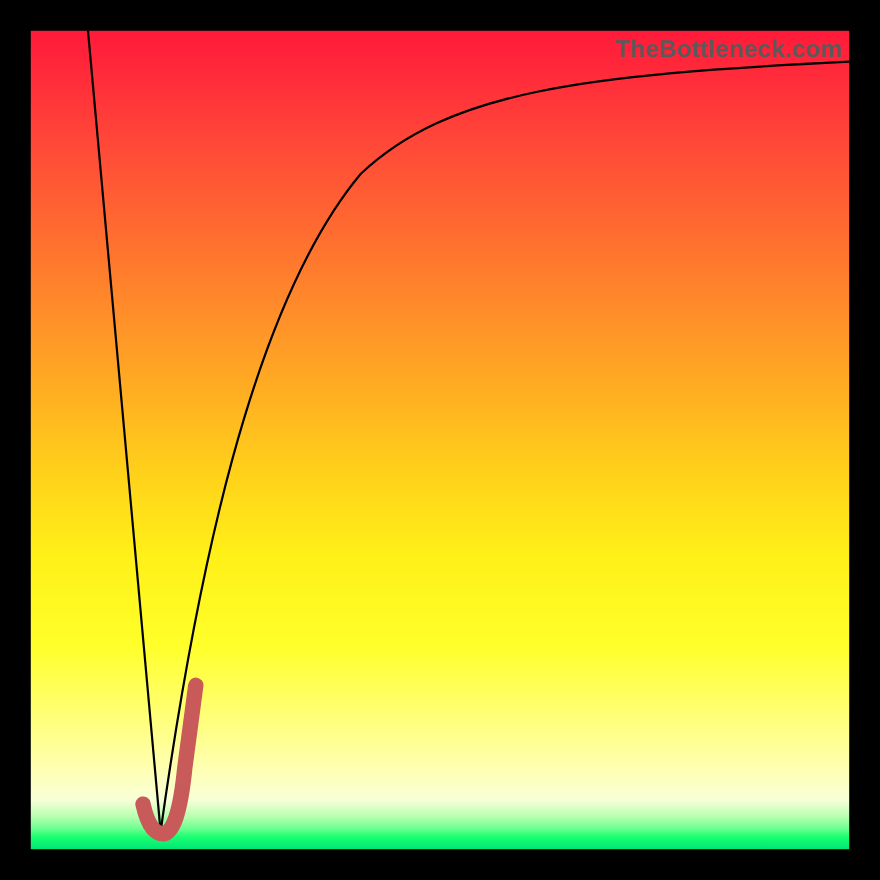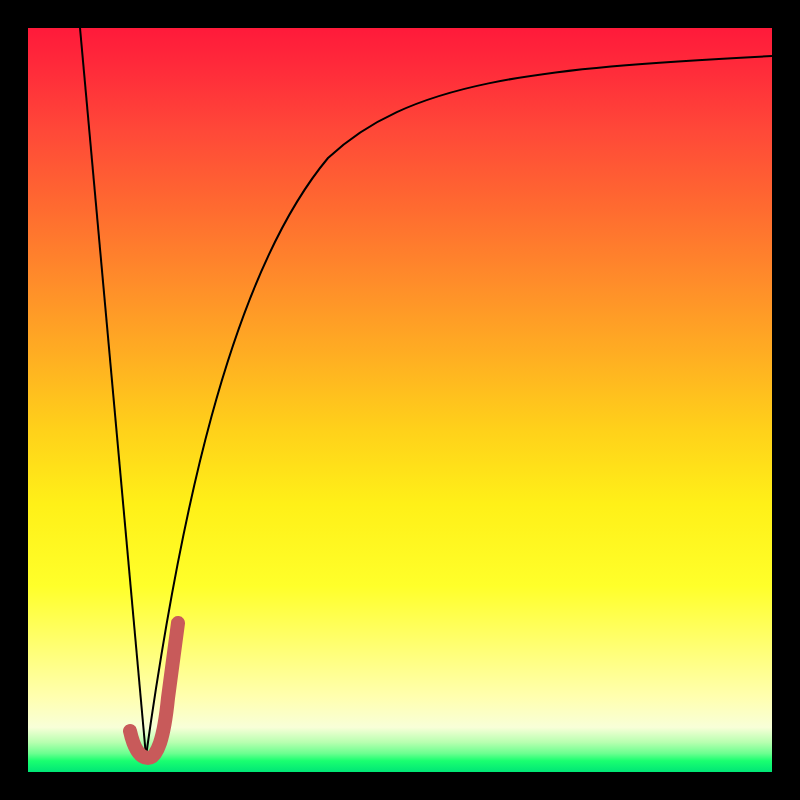--- a/index.html
+++ b/index.html
@@ -70,20 +70,21 @@
     stroke-linecap: round;
     stroke-linejoin: round;
     fill: none;
   }
 </style>
 </head>
 <body>
 
 <div class="frame">
   <div class="plot">
+    <span class="watermark">TheBottleneck.com</span>
 
     <svg class="curves" viewBox="0 0 744 744" preserveAspectRatio="none">
 
       <path class="stroke-black" d="M 52 0 L 118 728"></path>
 
       <path class="stroke-black" d="M 118 728
                C 150 500, 200 250, 300 130
                C 380 55, 500 40, 744 28"></path>
 
       <path class="stroke-accent" d="M 102 703

